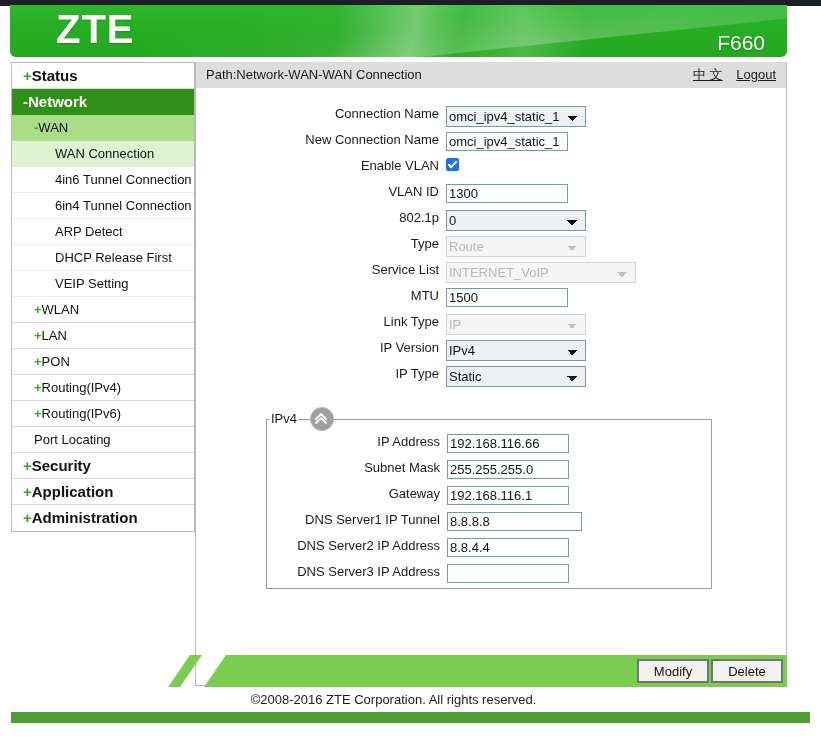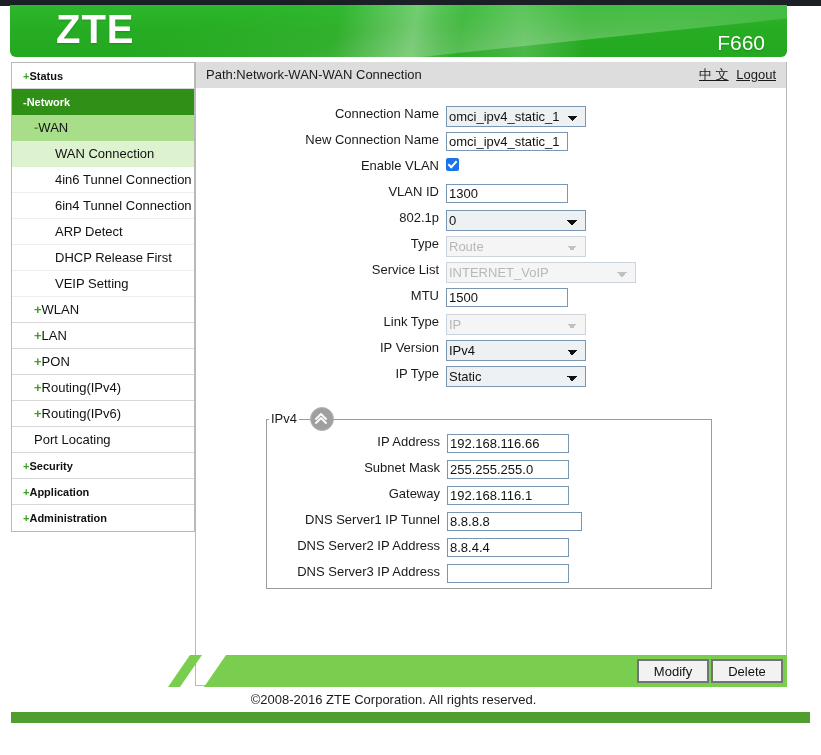--- a/index.html
+++ b/index.html
@@ -81,21 +81,21 @@
     box-sizing: border-box;
     height: 26px;
     line-height: 26px;
     white-space: nowrap;
     overflow: hidden;
   }
   .menu-row:last-child { border-bottom: none; }
 
   .lvl1 {
     font-weight: bold;
-    font-size: 11px;
+    font-size: 15px;
     color: #111111;
     padding-left: 11px;
   }
   .lvl1 .plus { color: #3aa31a; font-weight: bold; }
   .lvl1.active {
     background: #2f8f16;
     color: #ffffff;
     border-bottom: 1px solid #2f8f16;
   }
   .lvl1.active .plus { color: #ffffff; }
@@ -152,21 +152,21 @@
   #path-links {
     position: absolute;
     right: 10px; top: 0;
     height: 26px;
     line-height: 26px;
   }
   #path-links a {
     color: #1a1a1a;
     font-size: 13px;
     text-decoration: underline;
-    margin-left: 4px;
+    margin-left: 10px;
     cursor: pointer;
   }
 
   
   #form-area {
     padding-top: 18px;
   }
   .frow {
     display: flex;
     align-items: flex-start;

